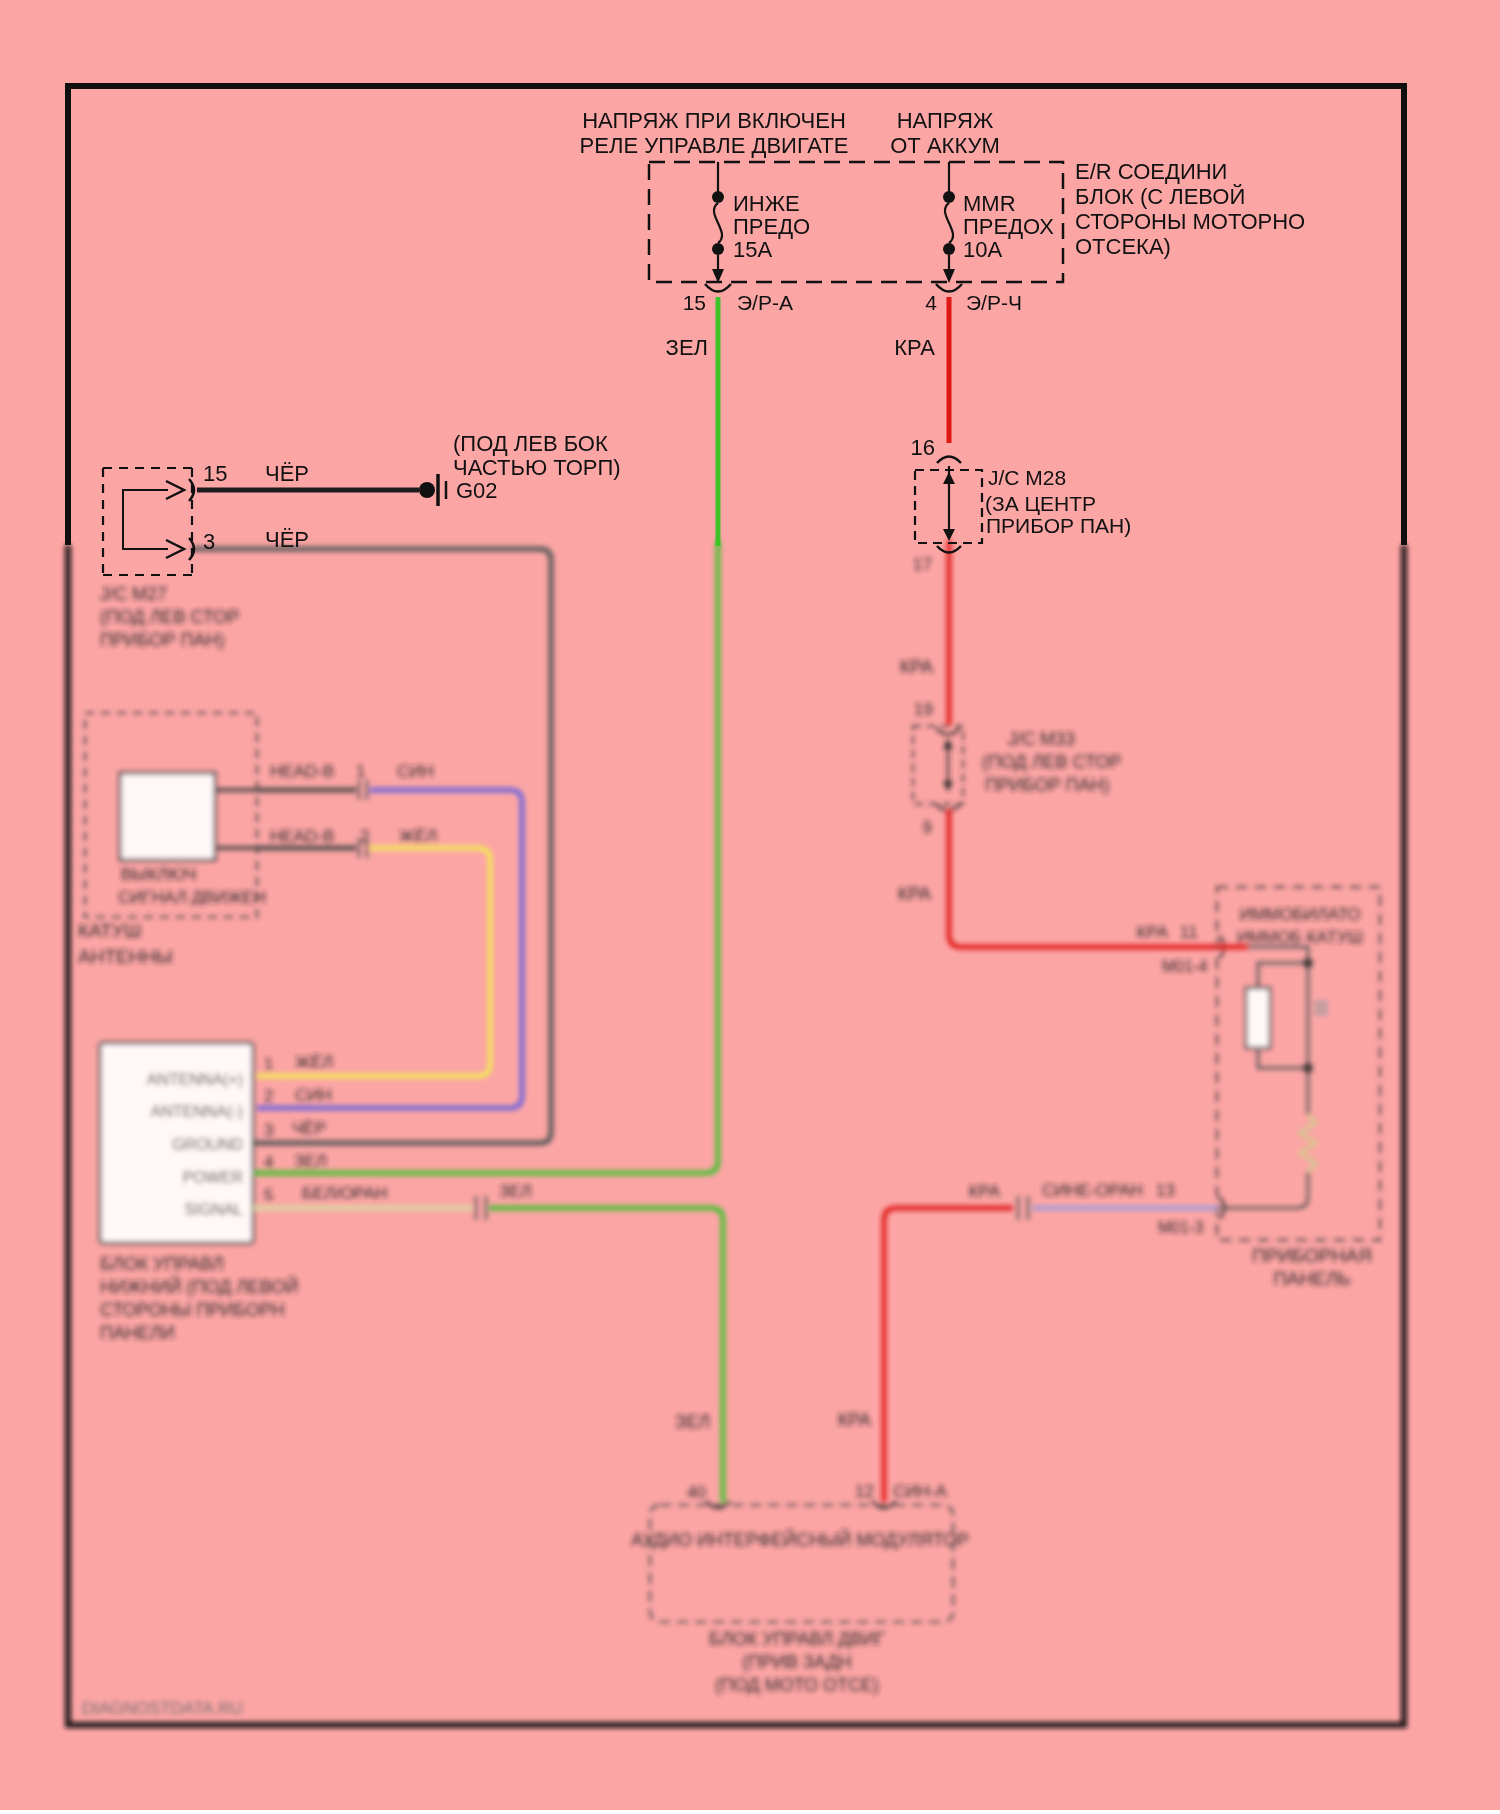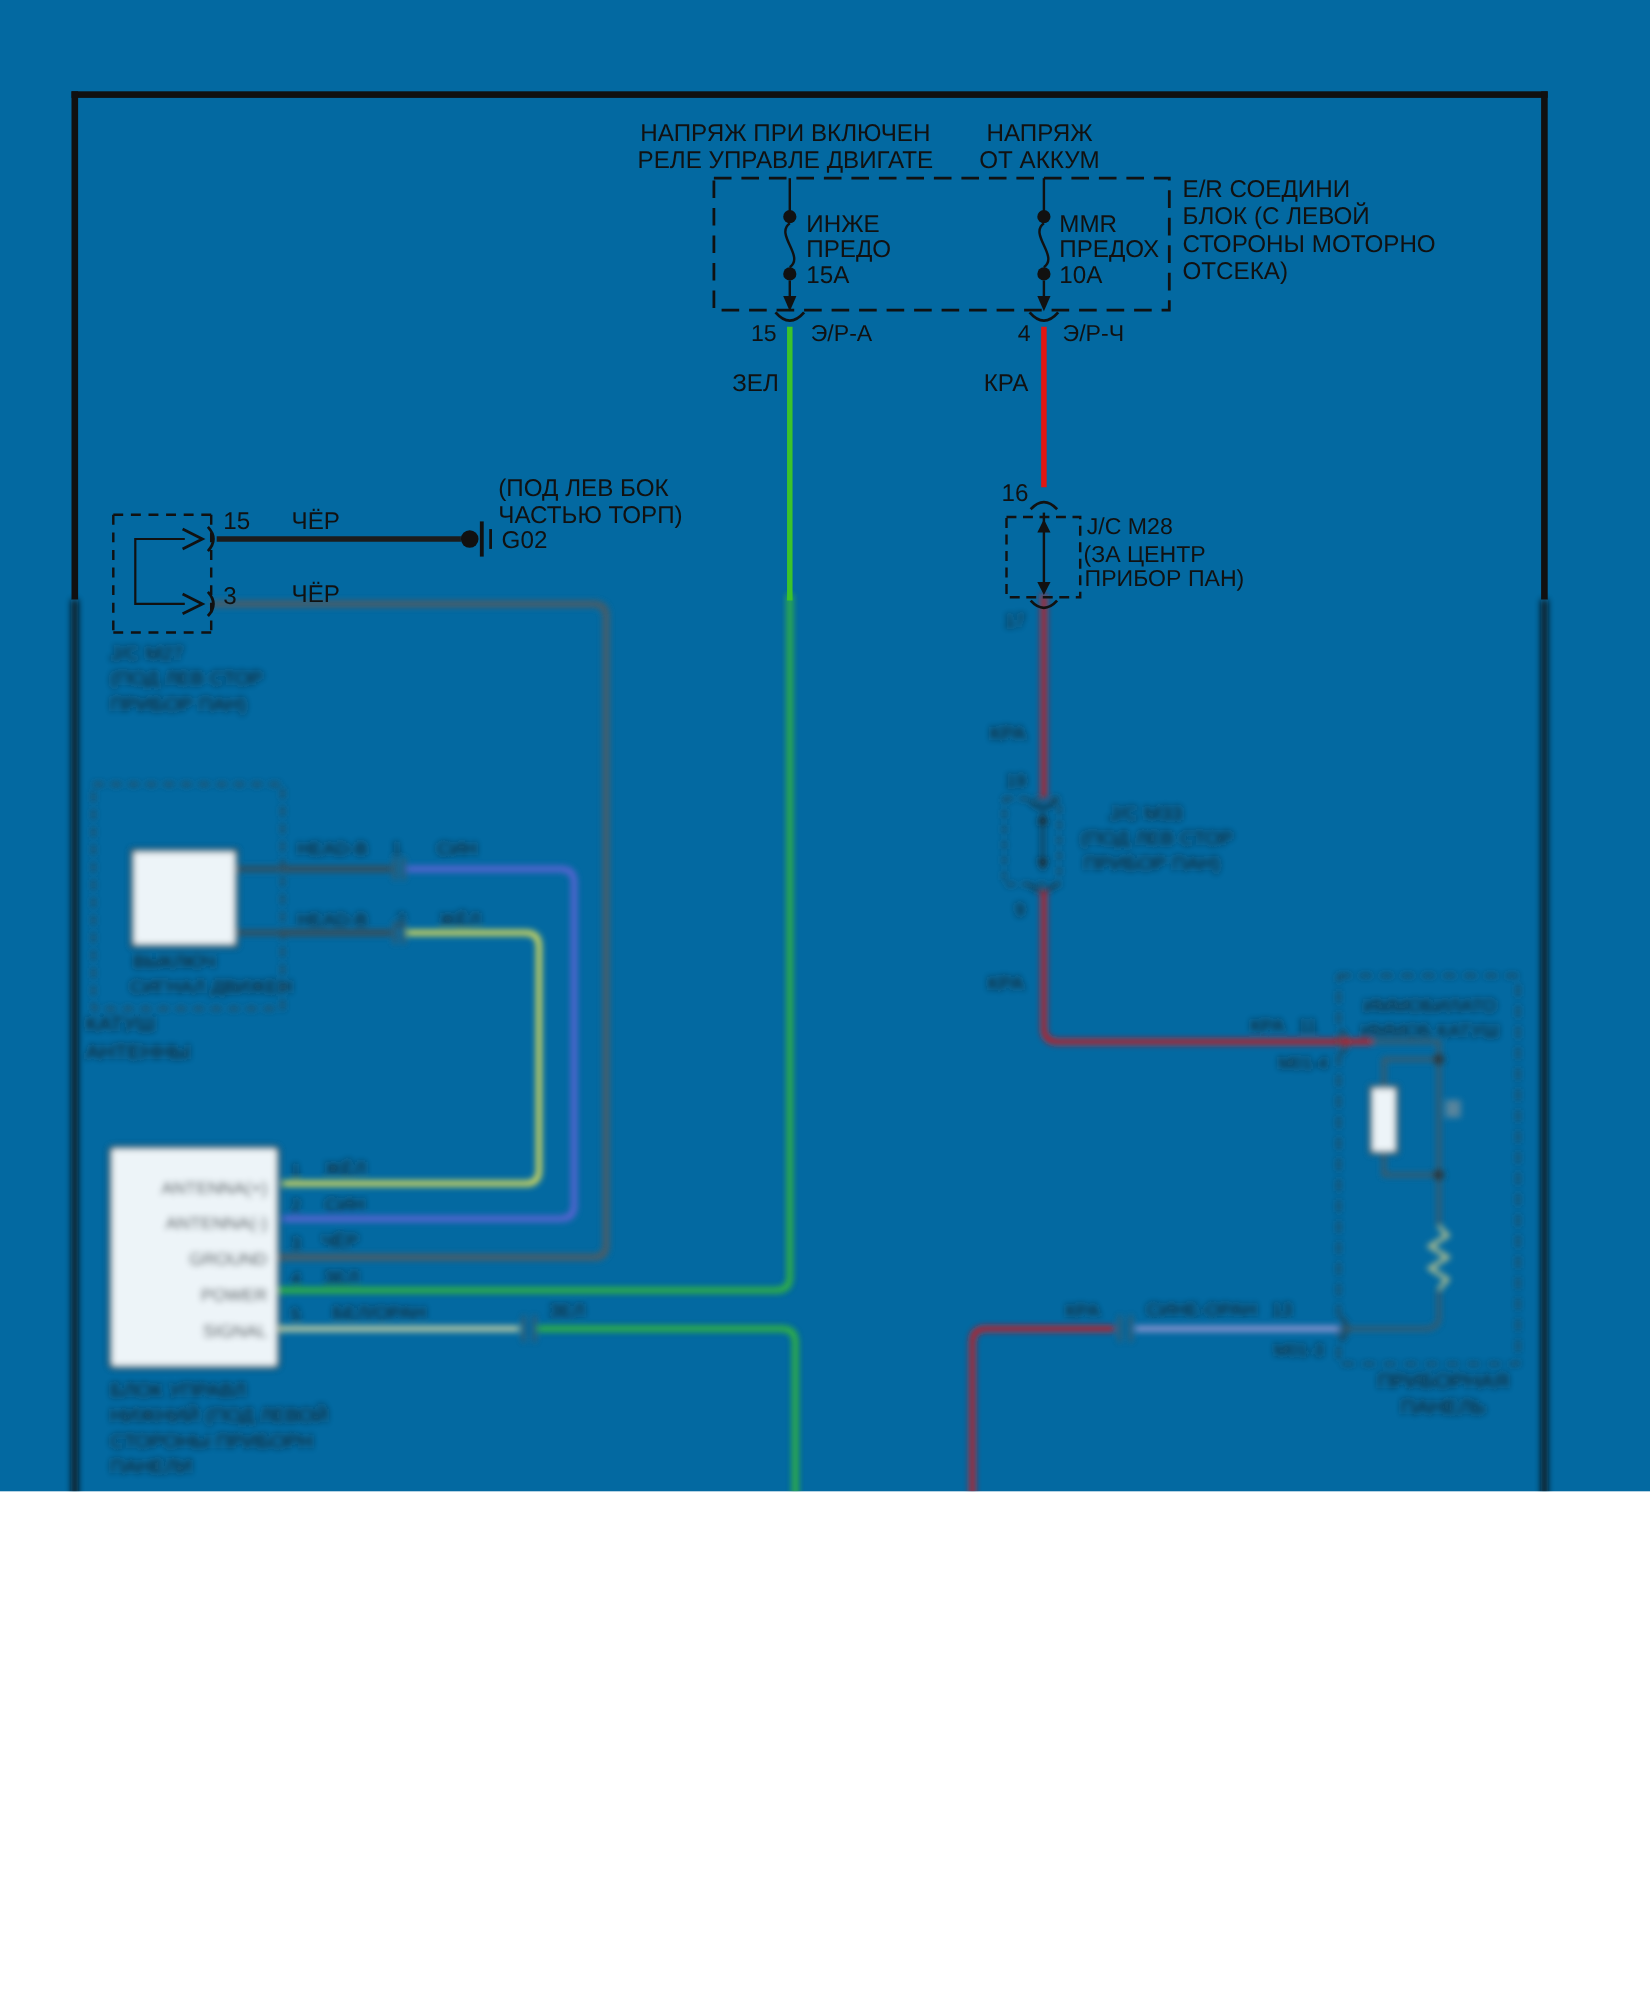--- a/index.html
+++ b/index.html
@@ -1,16 +1,16 @@
 <!DOCTYPE html>
 <html><head>
 <meta charset="utf-8">
 <style>
   html,body{margin:0;padding:0;background:#fff;}
-  .page{position:relative;width:1500px;height:1356px;background:#0369a1;overflow:hidden;
+  .page{position:relative;width:1500px;height:1810px;background:#fca5a5;overflow:hidden;
         font-family:"Liberation Sans","DejaVu Sans",sans-serif;}
   svg{position:absolute;left:0;top:0;}
   text{font-family:"Liberation Sans","DejaVu Sans",sans-serif;fill:#111;}
   .t22{font-size:22px;}
   .t21{font-size:21px;}
   .t19{font-size:19px;}
   .t18{font-size:18px;}
   .t17{font-size:17px;}
   .t16{font-size:16px;}
   .wm{font-size:17px;fill:#6b6b6b;}

